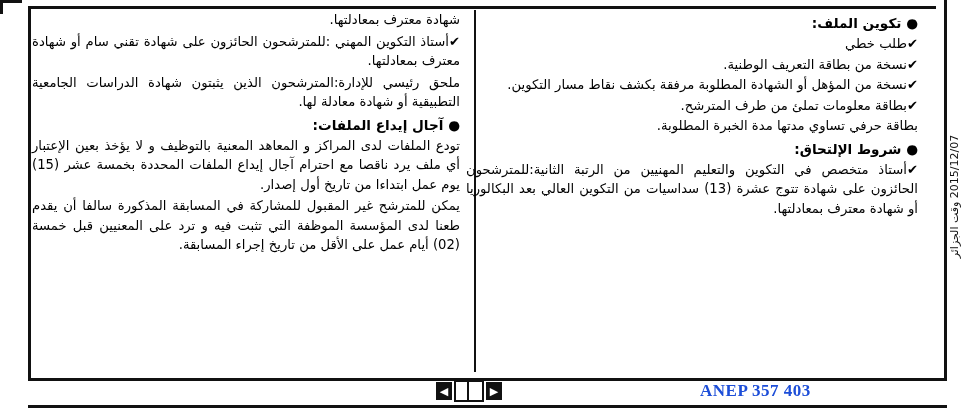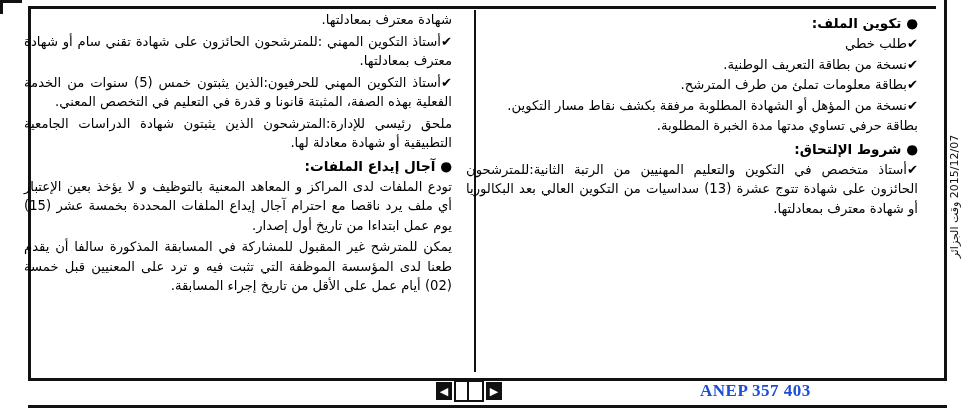--- a/index.html
+++ b/index.html
@@ -78,21 +78,21 @@
     line-height: 1.48;
     font-size: 13.2px;
     text-align: justify;
     direction: rtl;
   }
   .col-right {
     left: 466px;
     width: 452px;
   }
   .col-left {
-    left: 24px;
+    left: 32px;
     width: 428px;
   }
   p {
     margin: 0 0 2px 0;
   }
   .bullet-head {
     font-weight: bold;
     font-size: 13.6px;
     margin-top: 3px;
     margin-bottom: 1px;
@@ -186,31 +186,30 @@
   <div class="corner-tl2"></div>
   <div class="frame-top"></div>
   <div class="frame-left"></div>
   <div class="frame-right-outer"></div>
   <div class="col-divider"></div>
 
   <div class="column col-right">
     <p class="bullet-head">● تكوين الملف:</p>
     <p class="check-line">✔طلب خطي</p>
     <p class="check-line">✔نسخة من بطاقة التعريف الوطنية.</p>
+    <p class="check-line">✔نسخة من المؤهل أو الشهادة المطلوبة مرفقة بكشف نقاط مسار التكوين.</p>
     <p class="check-line">✔بطاقة معلومات تملئ من طرف المترشح.</p>
-    <p class="check-line">✔نسخة من المؤهل أو الشهادة المطلوبة مرفقة بكشف نقاط مسار التكوين.</p>
     <p class="plain">بطاقة حرفي تساوي مدتها مدة الخبرة المطلوبة.</p>
     <p class="bullet-head">● شروط الإلتحاق:</p>
     <p class="plain">✔أستاذ متخصص في التكوين والتعليم المهنيين من الرتبة الثانية:للمترشحون الحائزون على شهادة تتوج عشرة (13) سداسيات من التكوين العالي بعد البكالوريا أو شهادة معترف بمعادلتها.</p>
   </div>
 
   <div class="column col-left">
     <p class="plain">شهادة معترف بمعادلتها.</p>
     <p class="plain">✔أستاذ التكوين المهني :للمترشحون الحائزون على شهادة تقني سام أو شهادة معترف بمعادلتها.</p>
-    <p class="plain">✔أستاذ التكوين المهني للحرفيون:الذين يثبتون خمس (5) سنوات من الخدمة الفعلية بهذه الصفة، المثبتة قانونا و قدرة في التعليم في التخصص المعني.</p>
     <p class="plain">ملحق رئيسي للإدارة:المترشحون الذين يثبتون شهادة الدراسات الجامعية التطبيقية أو شهادة معادلة لها.</p>
     <p class="bullet-head">● آجال إيداع الملفات:</p>
     <p class="plain">تودع الملفات لدى المراكز و المعاهد المعنية بالتوظيف و لا يؤخذ بعين الإعتبار أي ملف يرد ناقصا مع احترام آجال إيداع الملفات المحددة بخمسة عشر (15) يوم عمل ابتداءا من تاريخ أول إصدار.</p>
     <p class="plain">يمكن للمترشح غير المقبول للمشاركة في المسابقة المذكورة سالفا أن يقدم طعنا لدى المؤسسة الموظفة التي تثبت فيه و ترد على المعنيين قبل خمسة (02) أيام عمل على الأقل من تاريخ إجراء المسابقة.</p>
   </div>
 
   <div class="footer-bar"></div>
   <div class="anep">ANEP 357 403</div>
 
   <div class="nav-widget">

